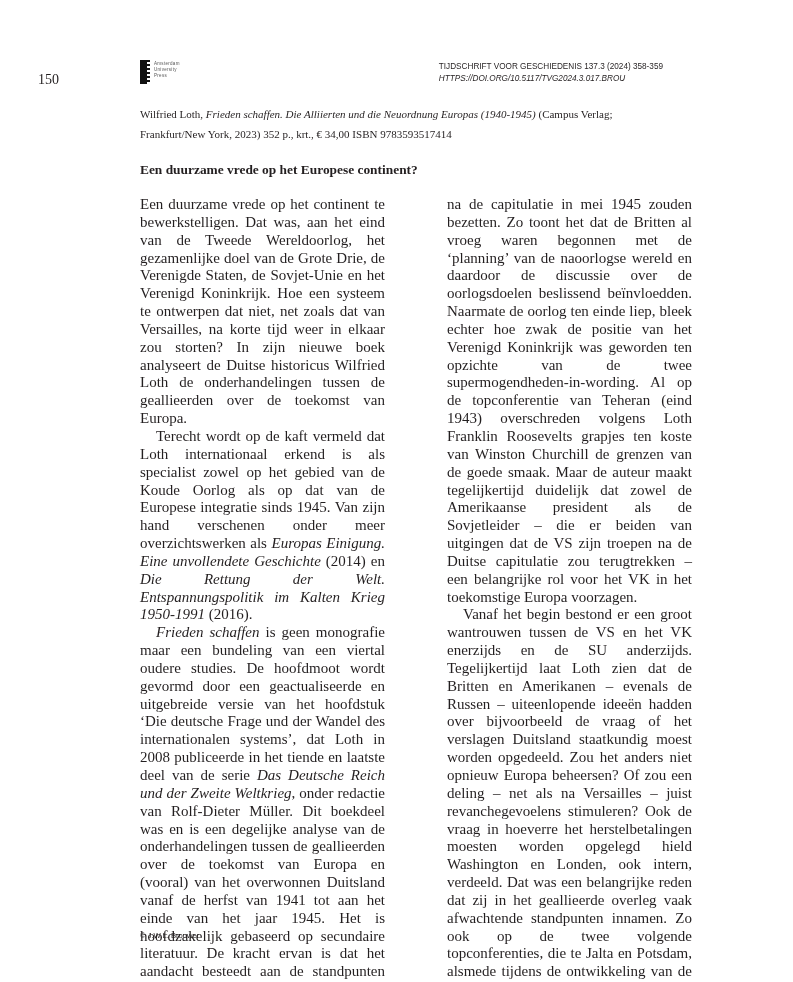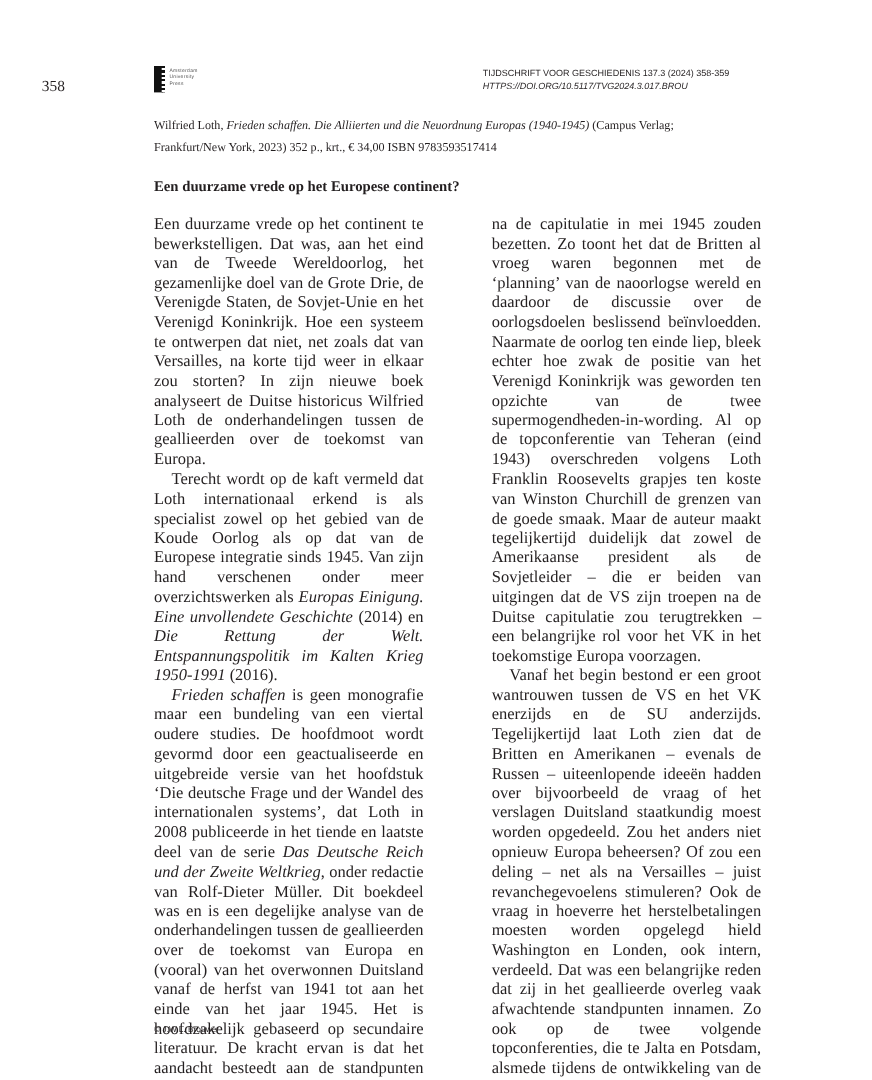--- a/index.html
+++ b/index.html
@@ -49,21 +49,21 @@
   .col p.indent { text-indent: 16px; }
   .col i { font-style: italic; }
   .footer {
     position: absolute; left: 140px; top: 930px;
     font-family: "Liberation Sans", "DejaVu Sans", sans-serif; font-size: 7.6px; line-height: 11px; color: #231f20;
   }
 </style>
 </head>
 <body>
 
-<div class="page-number">358</div>
+<div class="page-number">150</div>
 
 <div class="logo">
   <div class="logo-mark"></div>
   <div class="logo-text">
     <div>Amsterdam</div>
     <div>University</div>
     <div>Press</div>
   </div>
 </div>
 

